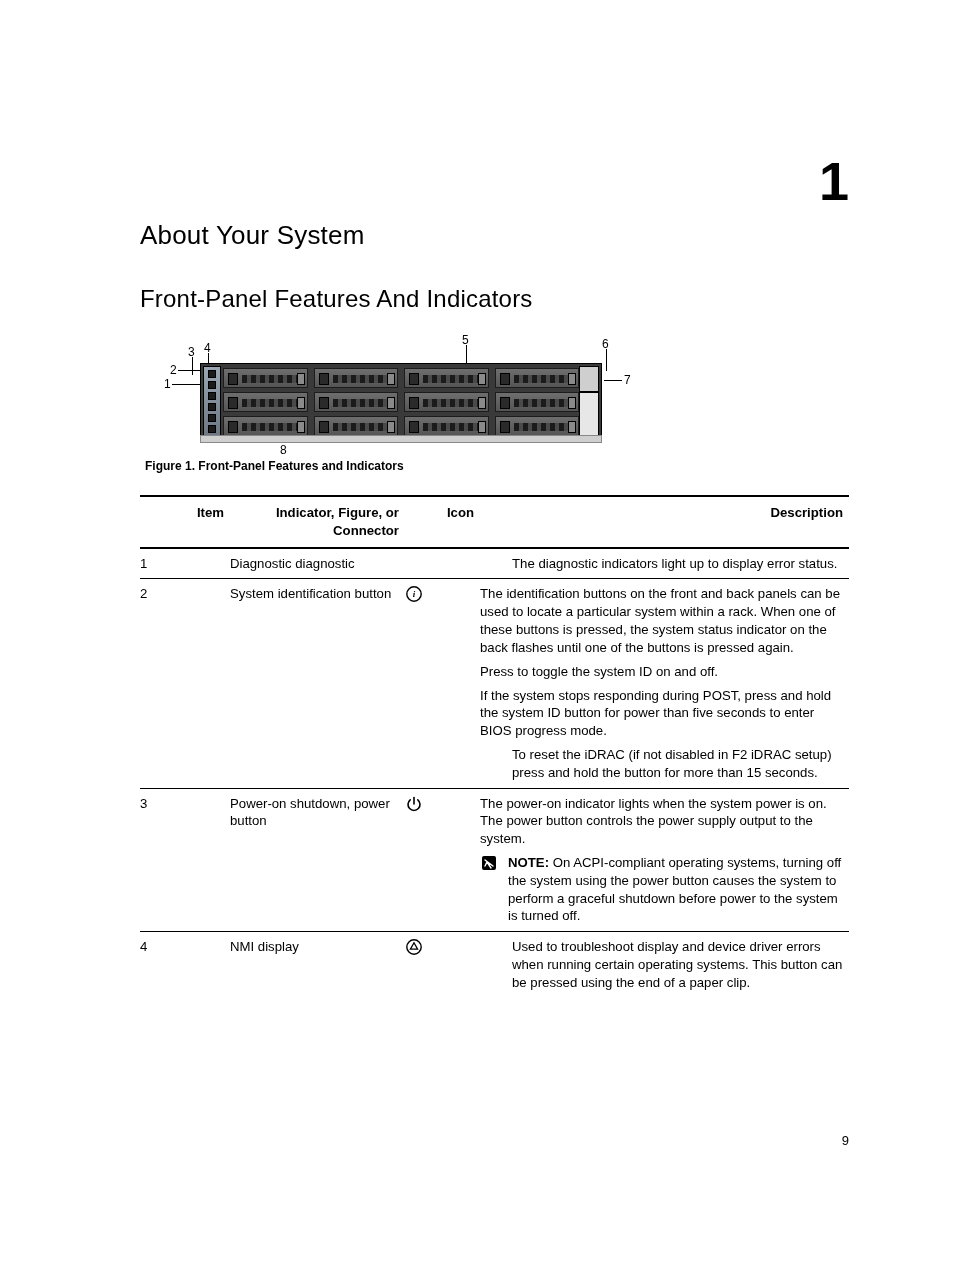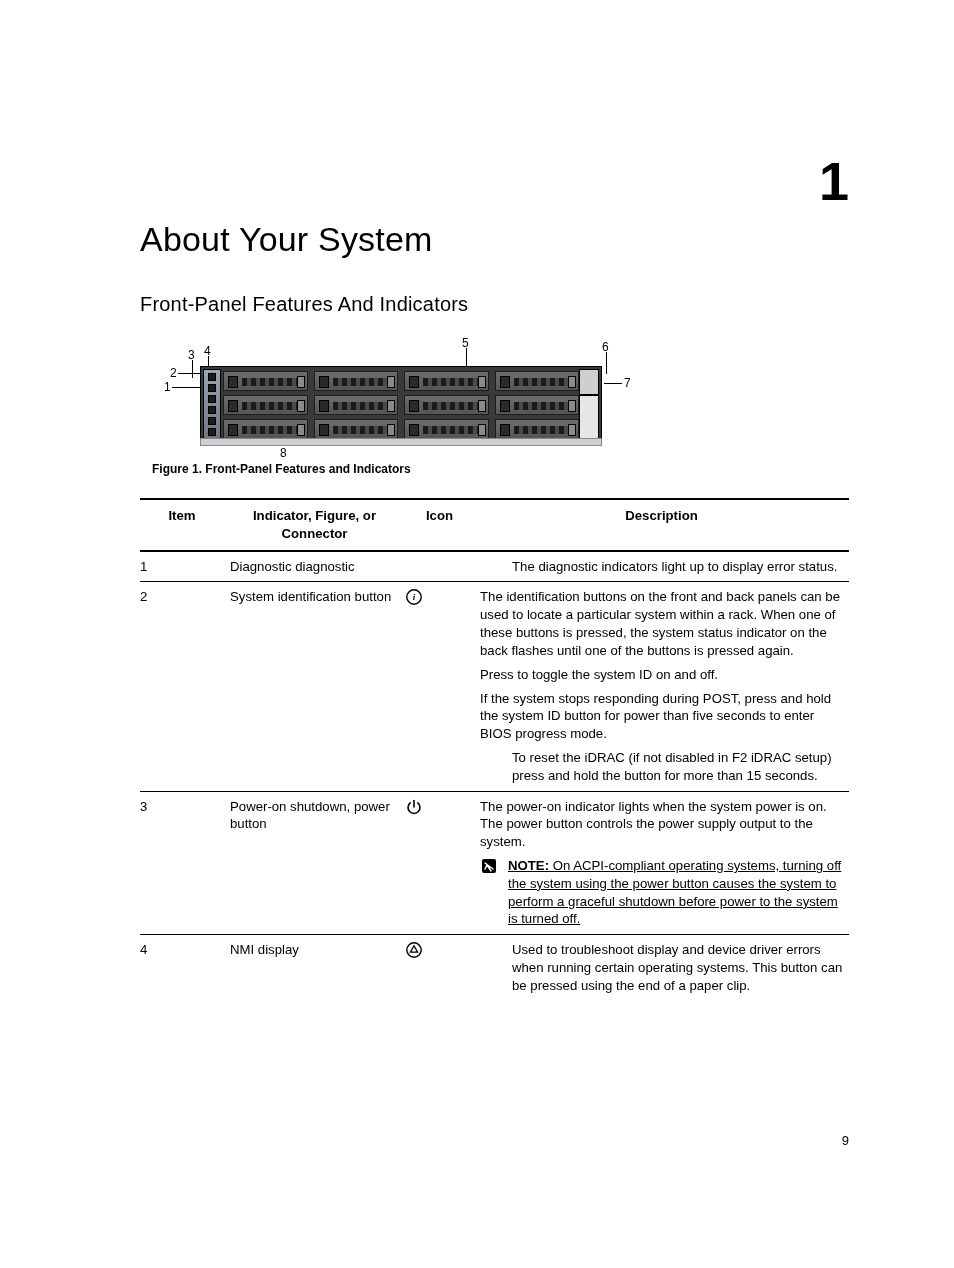--- a/index.html
+++ b/index.html
@@ -1,41 +1,41 @@
 <!DOCTYPE html>
 <html><head>
 <meta charset="utf-8">
 <style>
   html,body{margin:0;padding:0;background:#fff;color:#000;
     font-family:"Helvetica Neue",Helvetica,Arial,sans-serif;}
   .page{width:954px;height:1268px;position:relative;box-sizing:border-box;
     padding:60px 105px 0 140px;}
   .chapnum{position:absolute;top:150px;right:105px;
     font-size:54px;font-weight:700;font-family:Arial,sans-serif;}
-  h1{font-family:Arial,sans-serif;font-weight:400;font-size:34px;
+  h1{font-family:Arial,sans-serif;font-weight:400;font-size:26px;
     margin:160px 0 34px 0;letter-spacing:0.2px;}
-  h2{font-family:Arial,sans-serif;font-weight:400;font-size:20px;
+  h2{font-family:Arial,sans-serif;font-weight:400;font-size:24px;
     margin:0 0 20px 0;letter-spacing:0.2px;}
   .figwrap{margin:0 0 12px 10px;}
   .caption{font-size:12px;font-weight:700;font-family:Arial,sans-serif;
-    margin:16px 0 22px 12px;}
+    margin:16px 0 22px 5px;}
   table.feat{width:100%;border-collapse:collapse;font-size:13.2px;
     line-height:1.35;}
-  table.feat thead th{text-align:center;font-weight:700;
+  table.feat thead th{text-align:right;font-weight:700;
     border-top:2px solid #000;border-bottom:2px solid #000;
     padding:7px 6px 7px 0;vertical-align:top;font-family:Arial,sans-serif;}
   table.feat td{padding:6px 6px 6px 0;vertical-align:top;
     border-top:1px solid #000;font-family:Arial,sans-serif;}
   table.feat tbody tr:first-child td{border-top:none;}
   .col-item{width:90px;}
   .col-ind{width:175px;}
   .col-icon{width:75px;text-align:left;}
   .desc p{margin:0 0 6px 0;}
   .desc p:last-child{margin-bottom:0;margin-left:32px;}
-  .note{display:flex;gap:10px;margin-top:2px;text-decoration:underline;}
+  .note{display:flex;gap:10px;margin-top:2px;}
   .note-icon{flex:0 0 18px;}
   .note-body{flex:1;}
   .note-body b{font-weight:700;}
   .ico{display:inline-block;vertical-align:middle;}
   .pagenum{position:absolute;bottom:120px;right:105px;font-size:13px;}
 
   
   .rack{position:relative;width:470px;height:110px;}
   .callout{position:absolute;font-size:12px;font-family:Arial,sans-serif;}
   .callout .ln{position:absolute;background:#000;}

